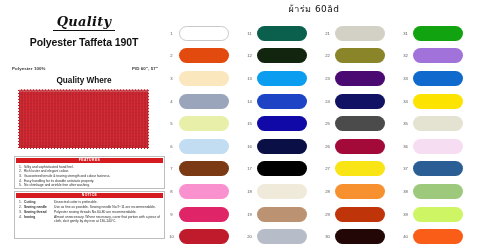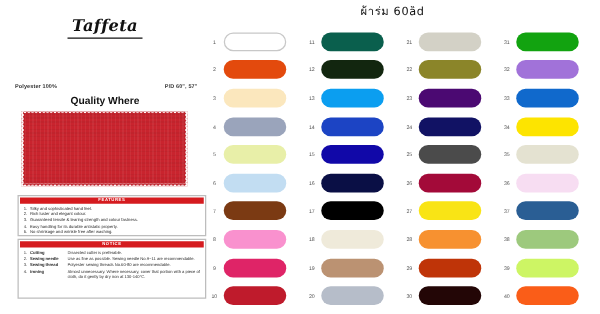--- a/index.html
+++ b/index.html
@@ -231,21 +231,22 @@
   }
 </style>
 </head>
 <body>
 
 <div id="page">
 
   <div id="left-panel">
 
     <div class="brand-block">
-      <div class="brand-script">Taffeta</div>
+      <div class="brand-script">Quality</div>
+      <div class="brand-product">Polyester Taffeta 190T</div>
     </div>
 
     <div class="spec-row">
       <span>Polyester 100%</span>
       <span>P/D 60", 57"</span>
     </div>
 
     <div class="quality-title">Quality Where</div>
 
     <div class="fabric-wrap">

